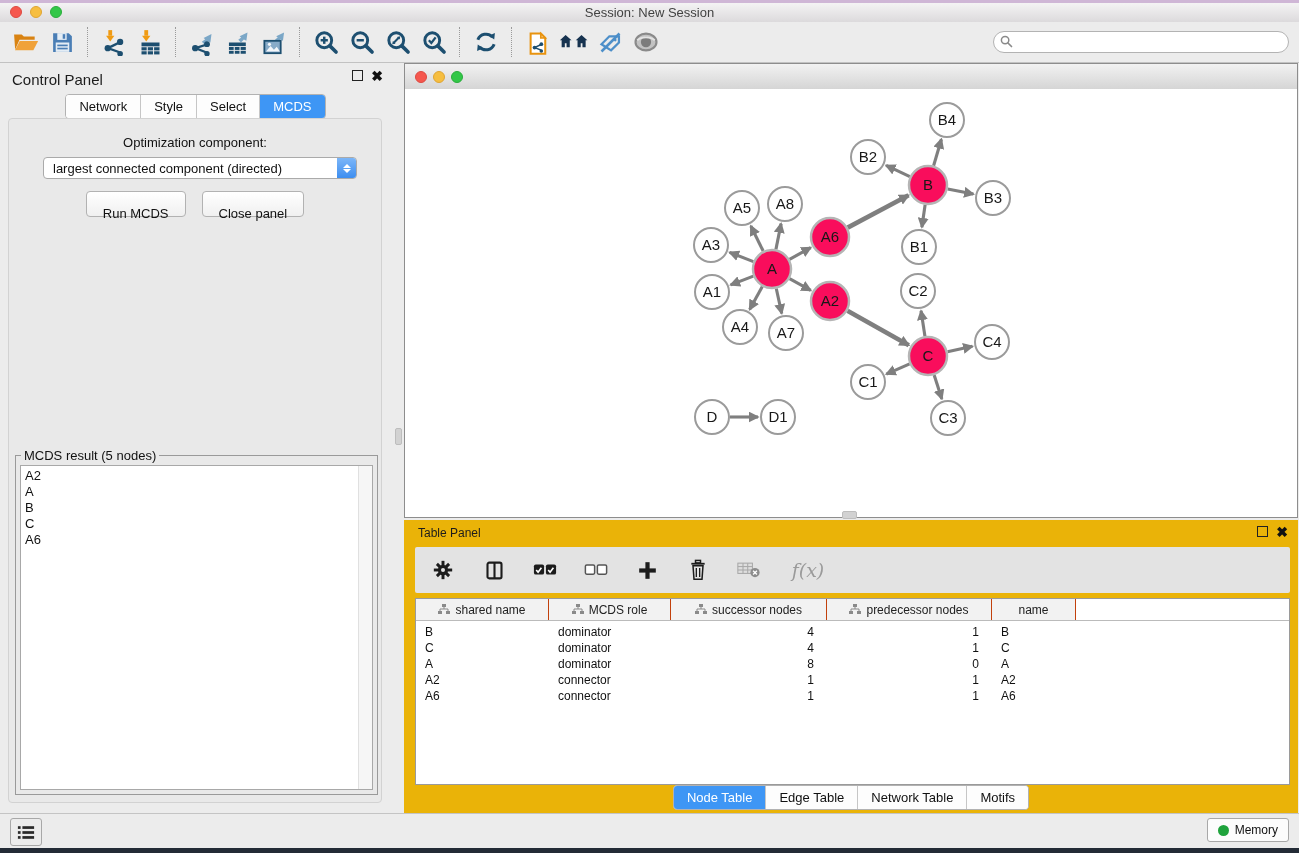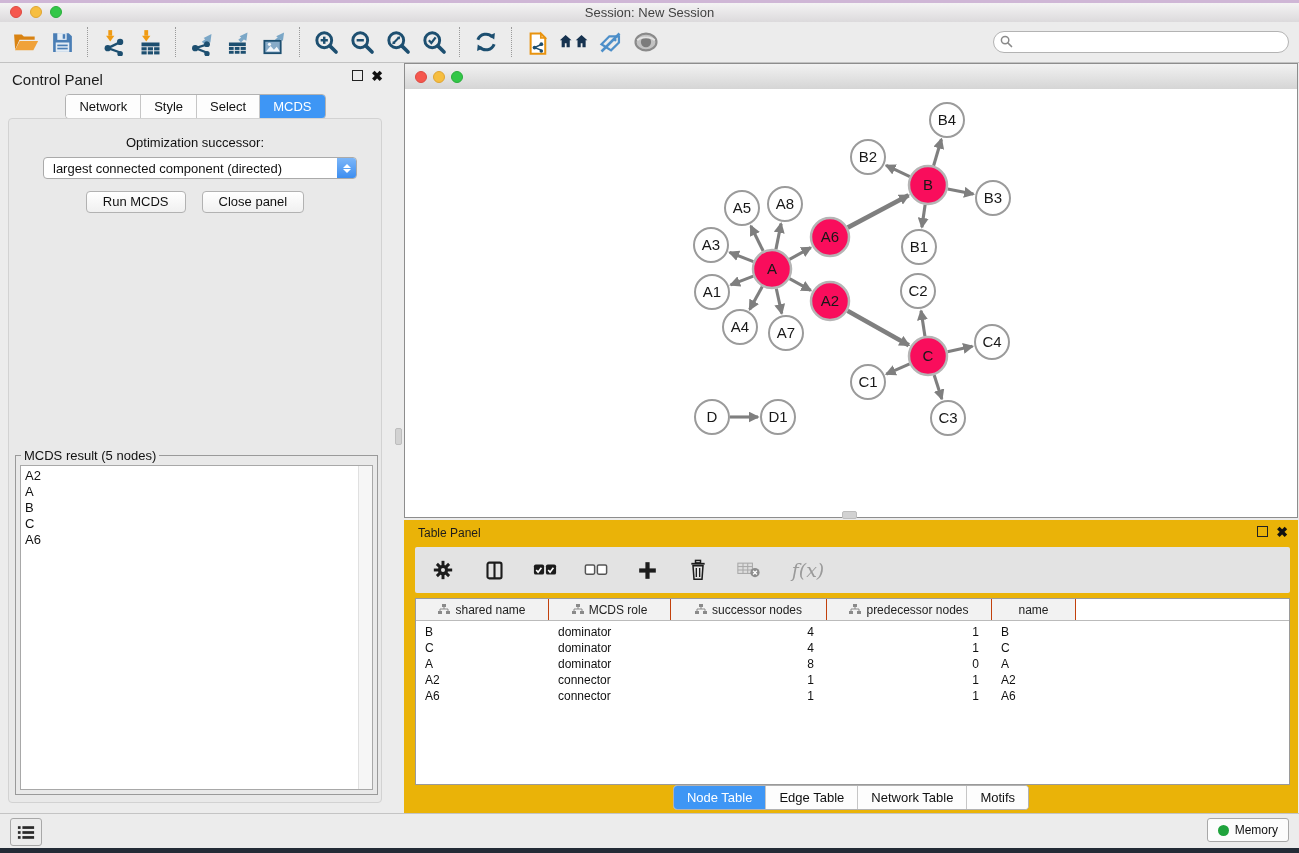--- a/index.html
+++ b/index.html
@@ -58,21 +58,21 @@
   .dropdown .val{position:absolute;left:9px;top:3px;font-size:13px;color:#111;white-space:nowrap;}
   .dropdown .stepper{
     position:absolute;right:0;top:0;width:19px;height:20px;border-radius:0 3px 3px 0;
     background:linear-gradient(#7cb6f8,#3d8ef0);display:flex;flex-direction:column;align-items:center;justify-content:center;gap:1px;
   }
   .chev{width:0;height:0;border-left:4px solid transparent;border-right:4px solid transparent;}
   .chev.up{border-bottom:4px solid #fff;}
   .chev.down{border-top:4px solid #fff;}
   .btnrow{position:absolute;left:0;right:0;top:72px;display:flex;justify-content:center;gap:16px;}
   .pushbtn{
-    height:22px;padding:0 16px;font-size:13px;color:#111;line-height:20px;
+    height:22px;padding:12px 16px;font-size:13px;color:#111;line-height:20px;
     background:linear-gradient(#ffffff,#f0f0f0);border:1px solid #b2b2b2;border-radius:4px;
   }
   .groupbox{
     position:absolute;left:6px;right:3px;top:336px;bottom:7px;
     border:1px solid #9a9a9a;
   }
   .groupbox .legend{
     position:absolute;top:-8px;left:5px;background:#e9e9e9;padding:0 3px;font-size:13px;color:#111;
   }
   .resultlist{
@@ -325,21 +325,21 @@
   </div>
   <div class="cp-tabs">
     <span class="seg">
       <span class="tab">Network</span>
       <span class="tab">Style</span>
       <span class="tab">Select</span>
       <span class="tab selected">MCDS</span>
     </span>
   </div>
   <div class="cp-content">
-    <div class="opt-label">Optimization successor:</div>
+    <div class="opt-label">Optimization component:</div>
     <div class="dropdown">
       <span class="val">largest connected component (directed)</span>
       <span class="stepper">
         <span class="chev up"></span>
           <span class="chev down"></span>
       </span>
     </div>
     <div class="btnrow">
       <button class="pushbtn">Run MCDS</button>
       <button class="pushbtn">Close panel</button>

